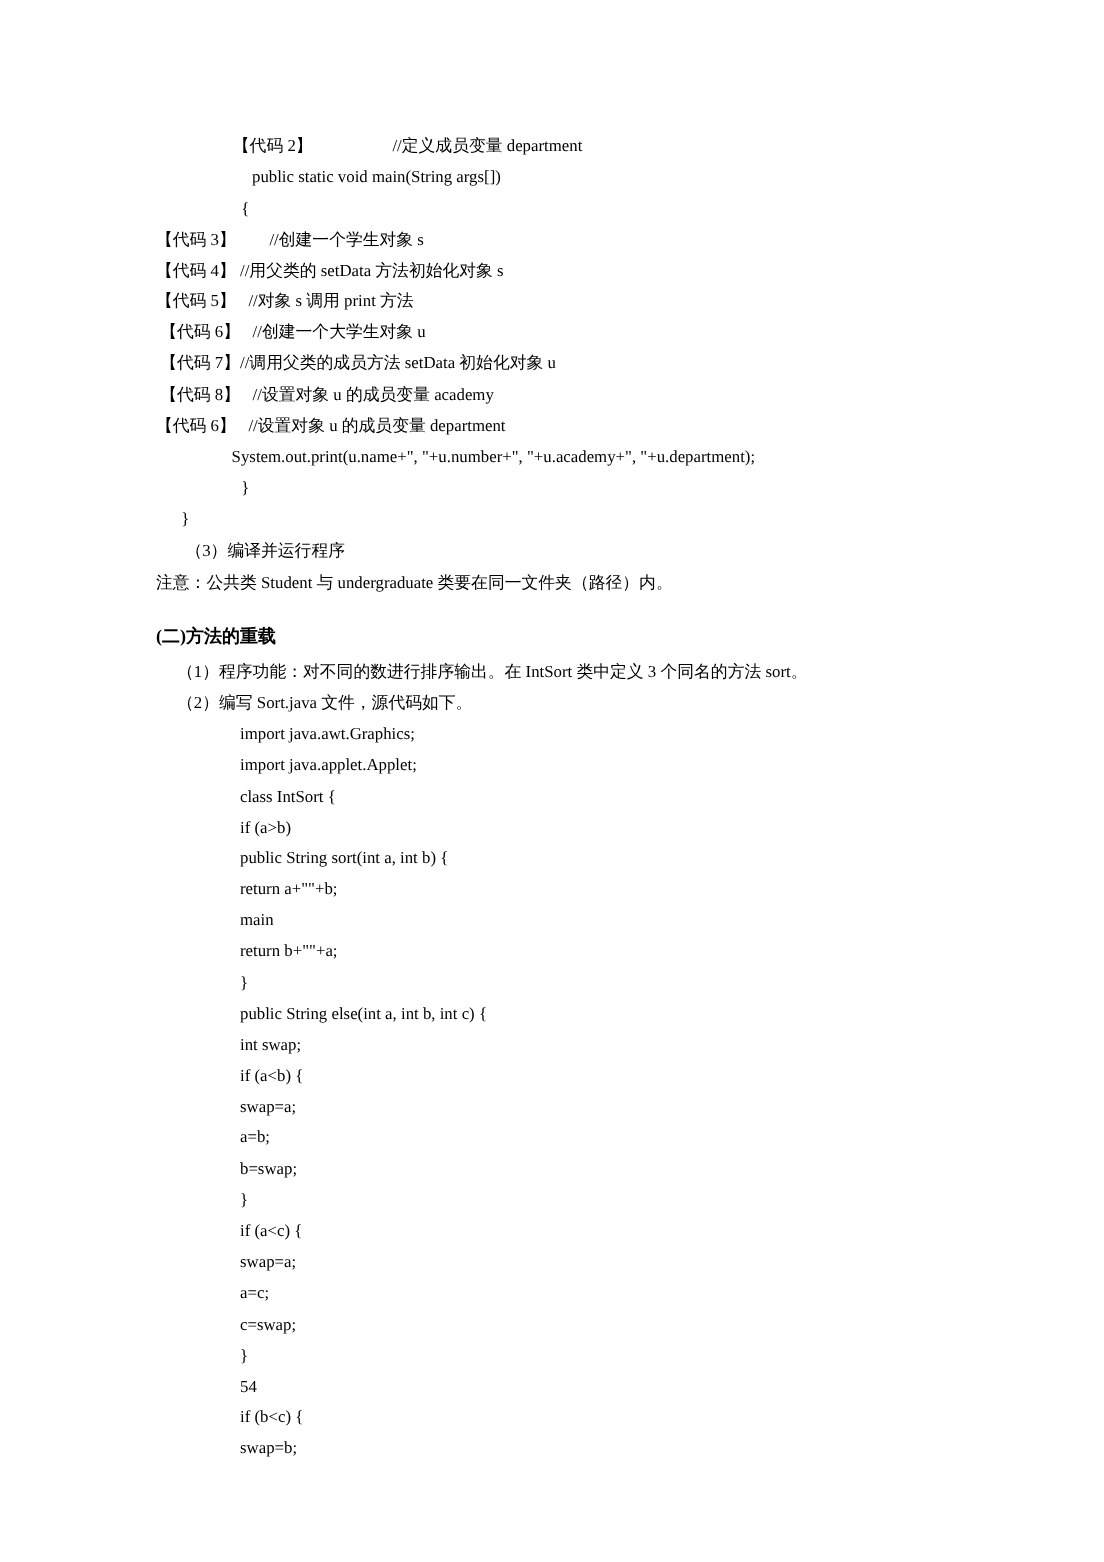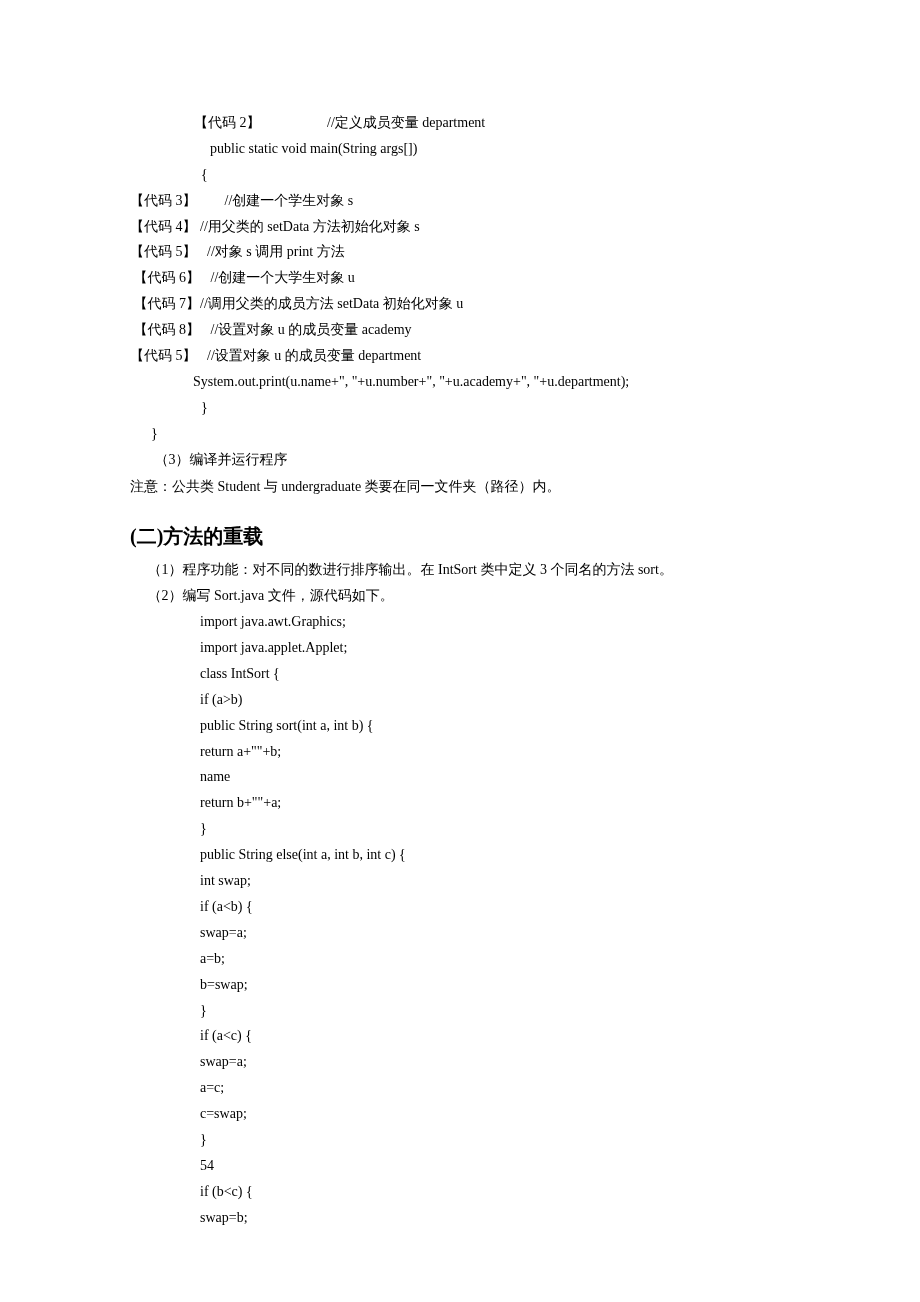--- a/index.html
+++ b/index.html
@@ -15,21 +15,21 @@
       width: 920px;
       min-height: 1302px;
       box-sizing: border-box;
       padding: 110px 130px 80px 130px;
     }
     .line {
       white-space: pre;
     }
     .heading {
       font-weight: bold;
-      font-size: 20px;
+      font-size: 15px;
       margin-top: 18px;
       margin-bottom: 2px;
     }
     .indent1 { padding-left: 64px; }
     .indent2 { padding-left: 80px; }
     .indent3 { padding-left: 70px; }
     .note { margin-top: 2px; }
   </style>
 </head>
 <body>
@@ -37,36 +37,36 @@
 <div class="page" id="page-root">
     <div class="line indent1">【代码 2】                   //定义成员变量 department</div>
     <div class="line indent2">public static void main(String args[])</div>
     <div class="line indent1">  {</div>
     <div class="line">【代码 3】        //创建一个学生对象 s</div>
     <div class="line">【代码 4】 //用父类的 setData 方法初始化对象 s</div>
     <div class="line">【代码 5】   //对象 s 调用 print 方法</div>
     <div class="line"> 【代码 6】   //创建一个大学生对象 u</div>
     <div class="line"> 【代码 7】//调用父类的成员方法 setData 初始化对象 u</div>
     <div class="line"> 【代码 8】   //设置对象 u 的成员变量 academy</div>
-    <div class="line">【代码 5】   //设置对象 u 的成员变量 department</div>
+    <div class="line">【代码 6】   //设置对象 u 的成员变量 department</div>
     <div class="line">                  System.out.print(u.name+", "+u.number+", "+u.academy+", "+u.department);</div>
     <div class="line indent1">  }</div>
     <div class="line">      }</div>
     <div class="line">       （3）编译并运行程序</div>
     <div class="line note">注意：公共类 Student 与 undergraduate 类要在同一文件夹（路径）内。</div>
     <div class="heading">(二)方法的重载</div>
     <div class="line">     （1）程序功能：对不同的数进行排序输出。在 IntSort 类中定义 3 个同名的方法 sort。</div>
     <div class="line">     （2）编写 Sort.java 文件，源代码如下。</div>
     <div class="line indent3">import java.awt.Graphics;</div>
     <div class="line indent3">import java.applet.Applet;</div>
     <div class="line indent3">class IntSort {</div>
     <div class="line indent3">if (a&gt;b)</div>
     <div class="line indent3">public String sort(int a, int b) {</div>
     <div class="line indent3">return a+""+b;</div>
-    <div class="line indent3">name</div>
+    <div class="line indent3">main</div>
     <div class="line indent3">return b+""+a;</div>
     <div class="line indent3">}</div>
     <div class="line indent3">public String else(int a, int b, int c) {</div>
     <div class="line indent3">int swap;</div>
     <div class="line indent3">if (a&lt;b) {</div>
     <div class="line indent3">swap=a;</div>
     <div class="line indent3">a=b;</div>
     <div class="line indent3">b=swap;</div>
     <div class="line indent3">}</div>
     <div class="line indent3">if (a&lt;c) {</div>

